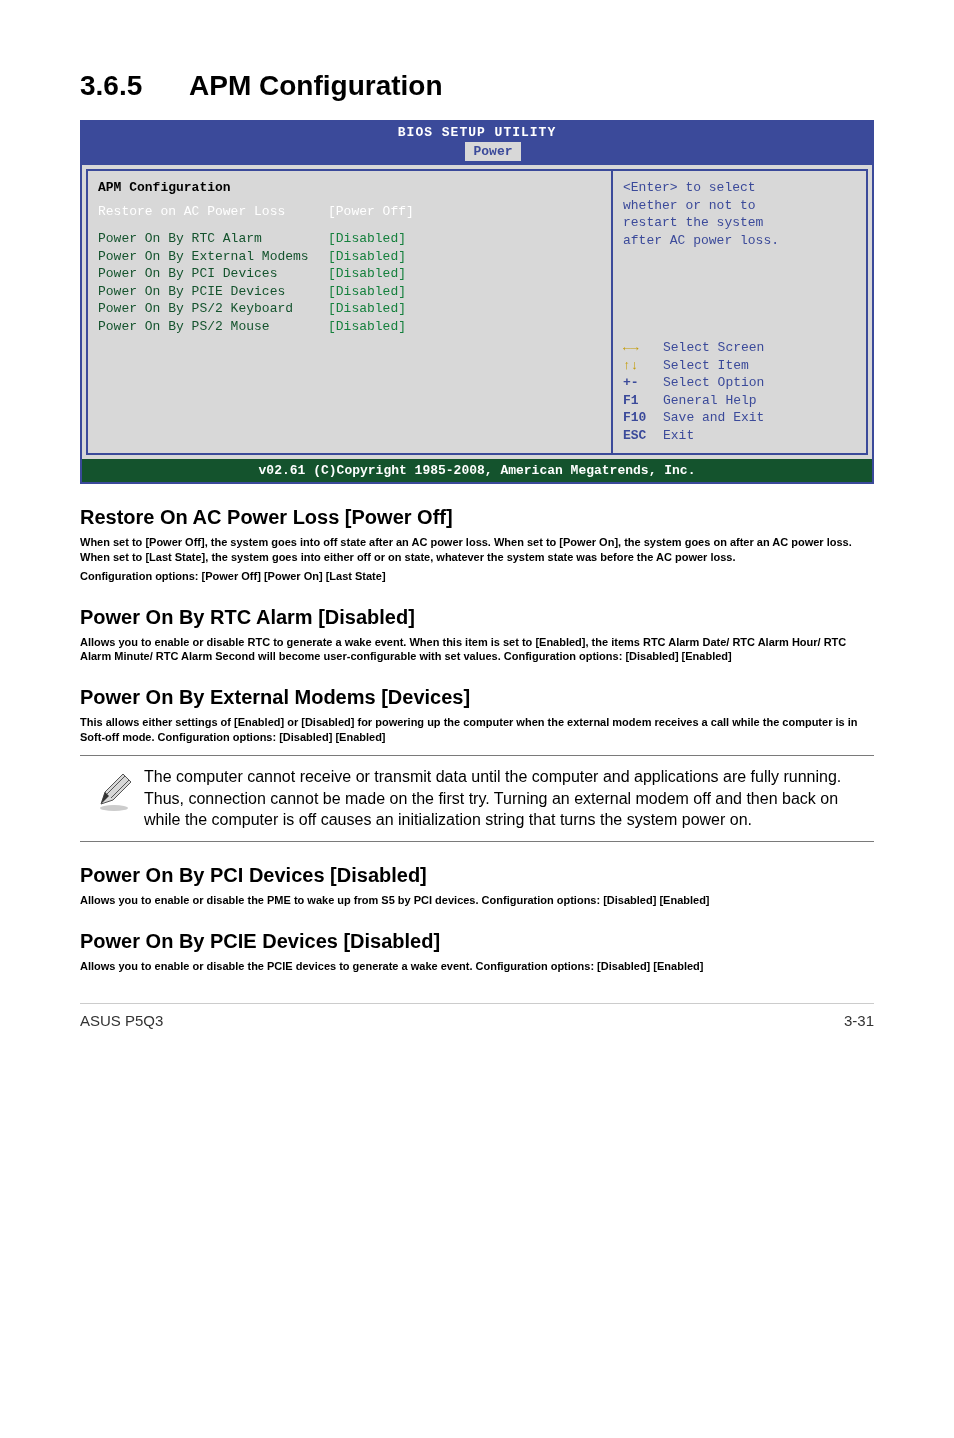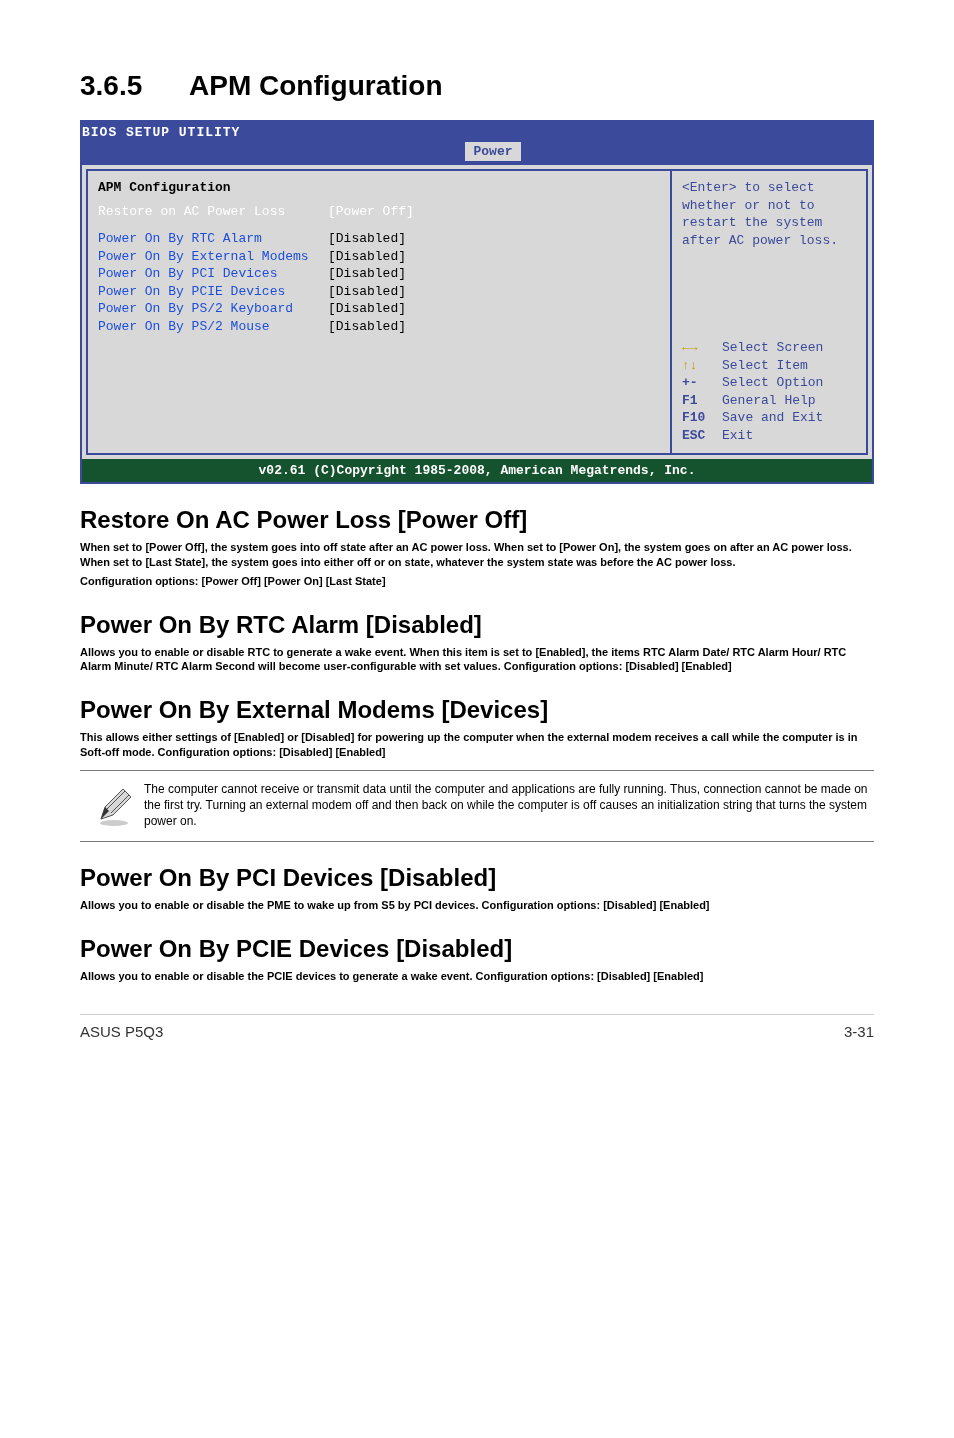--- a/index.html
+++ b/index.html
@@ -23,21 +23,21 @@
     border: 2px solid #3b4a9a;
     background: #d8d8d8;
     width: 100%;
     font-family: "Courier New", monospace;
     font-size: 13px;
     line-height: 1.35;
   }
   .bios-header {
     background: #3b4a9a;
     color: #fff;
-    text-align: left;
+    text-align: center;
     padding: 2px 0 0 0;
     font-weight: bold;
     letter-spacing: 1px;
   }
   .bios-tabrow {
     background: #3b4a9a;
     text-align: center;
     padding-bottom: 2px;
   }
   .bios-tab {
@@ -54,50 +54,50 @@
   }
   .bios-left {
     flex: 1;
     border: 2px solid #3b4a9a;
     border-right: none;
     margin: 4px 0 4px 4px;
     padding: 8px 10px 60px 10px;
     color: #000;
   }
   .bios-right {
-    width: 198px;
+    width: 257px;
     border: 2px solid #3b4a9a;
     margin: 4px 4px 4px 0;
     padding: 8px 10px;
     color: #3b4a9a;
     position: relative;
   }
   .bios-bold { color: #000; font-weight: bold; }
   .bios-row { display:flex; }
-  .bios-label { width: 230px; color:#1d4ed8; }
-  .bios-val   { color:#000000; }
+  .bios-label { width: 230px; color:#14532d; }
+  .bios-val   { color:#15803d; }
   .sel .bios-label, .sel .bios-val { color:#fff; }
   .bios-help { color:#3b4a9a; }
   .bios-legend {
     margin-top: 90px;
     color:#3b4a9a;
   }
   .legend-row { display:flex; }
   .legend-key { width:40px; font-weight:bold; }
   .legend-arrow { color:#c39a00; font-weight:bold; }
   .bios-footer {
     background:#14532d;
     color:#fff;
     text-align:center;
     padding:3px 0;
     font-weight:bold;
   }
 
   h2.sub {
-    font-size: 24px;
+    font-size: 20px;
     font-weight: bold;
     margin: 22px 0 6px 0;
   }
   p.body {
     font-size: 11px;
     margin: 0 0 4px 0;
     line-height: 1.35;
     font-weight: bold;
   }
 
@@ -109,21 +109,21 @@
     padding: 10px 4px;
     margin: 10px 0 14px 0;
   }
   .note-icon {
     width: 60px;
     flex-shrink:0;
     padding-top:4px;
     text-align:center;
   }
   .note-text {
-    font-size: 12px;
+    font-size: 16px;
     line-height: 1.35;
   }
 
   .footer-row {
     display:flex;
     justify-content:space-between;
     border-top: 1px solid #ccc;
     margin-top: 30px;
     padding-top: 8px;
     font-size: 15px;

